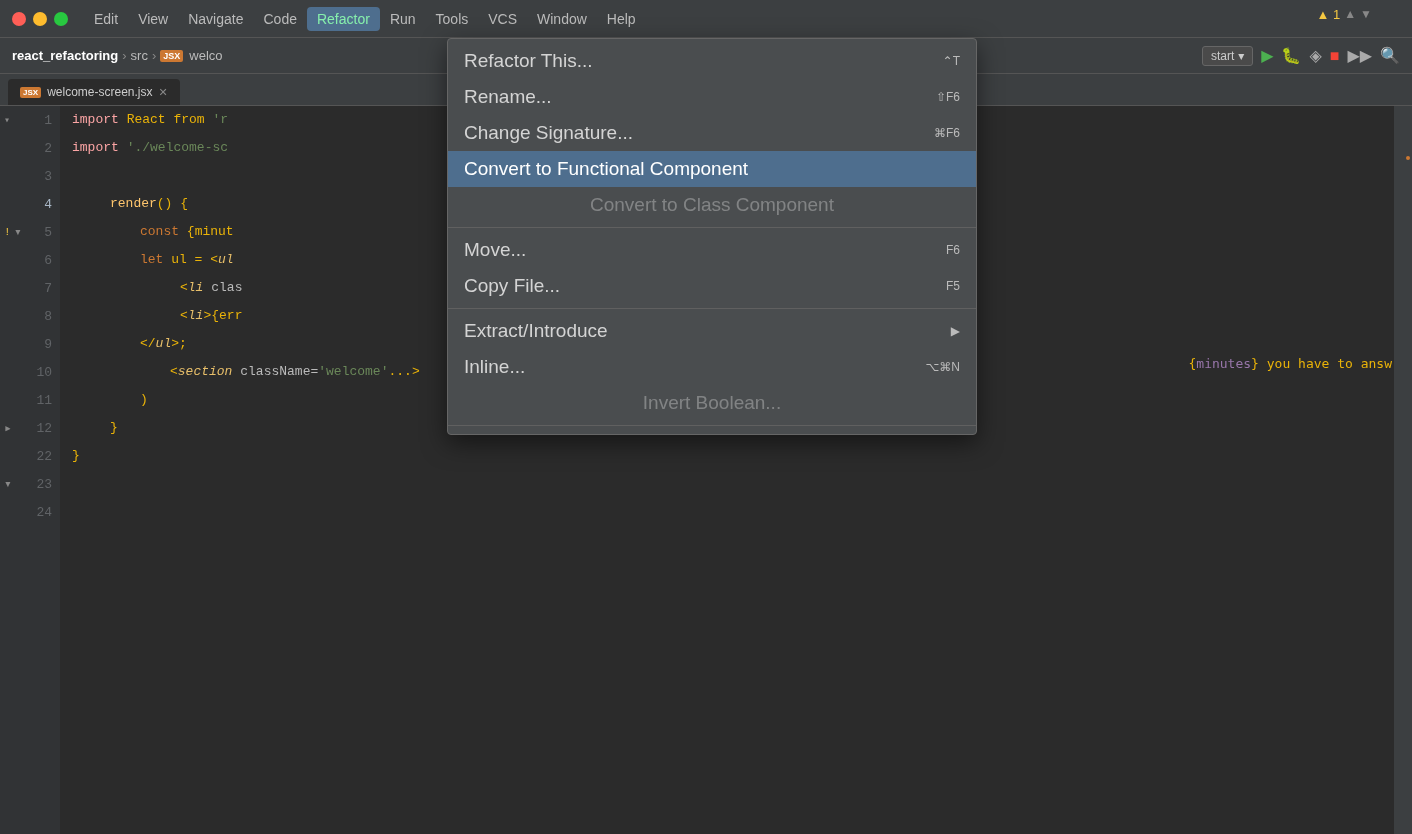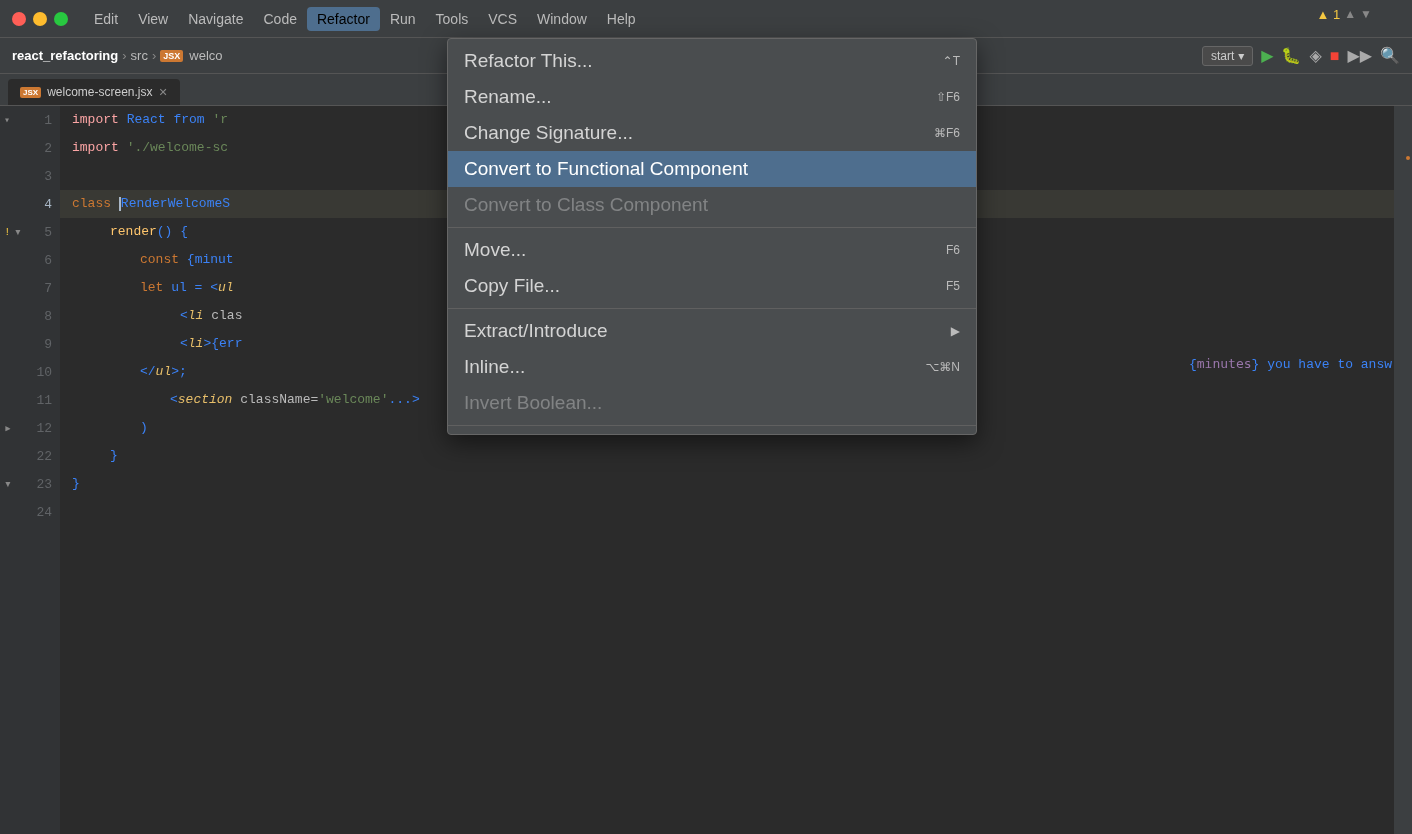--- a/index.html
+++ b/index.html
@@ -23,21 +23,21 @@
     }
     .menubar-item {
       color: #bbb;
       font-size: 14px;
       padding: 4px 10px;
       cursor: pointer;
       border-radius: 4px;
     }
     .menubar-item.active {
       background: #4e6e8e;
-      color: #000000;
+      color: #86efac;
     }
 
     
     .traffic-lights {
       display: flex;
       gap: 7px;
       margin-right: 16px;
     }
     .tl-red { width: 14px; height: 14px; border-radius: 50%; background: #ff5f57; }
     .tl-yellow { width: 14px; height: 14px; border-radius: 50%; background: #febc2e; }
@@ -191,21 +191,21 @@
       position: relative;
     }
     .code-line.highlighted { background: rgba(255, 255, 180, 0.07); }
 
     
     .kw { color: #cc7832; }
     .kw-import { color: #fca5a5; }
     .str { color: #6a8759; }
     .fn-name { color: #ffc66d; }
     .var-name { color: #9876aa; }
-    .plain { color: #3b82f6; font-family: Liberation Mono, monospace; }
+    .plain { color: #eab308; }
     .jsx-tag { color: #e8bf6a; font-style: italic; }
     .jsx-attr { color: #bababa; }
     .jsx-val { color: #6a8759; }
     .cursor {
       display: inline-block;
       width: 2px;
       height: 14px;
       background: #a9b7c6;
       vertical-align: middle;
     }
@@ -265,20 +265,21 @@
       padding: 0 16px;
       cursor: pointer;
       position: relative;
     }
     .menu-item.highlighted {
       background: #4e6e8e;
     }
     .menu-item.disabled {
       opacity: 0.4;
       cursor: default;
+      text-align: center;
     }
     .menu-item-label {
       color: #d4d4d4;
       font-size: 19px;
       flex: 1;
     }
     .menu-item.highlighted .menu-item-label {
       color: #fff;
     }
     .menu-item-shortcut {
@@ -410,23 +411,20 @@
     <div class="code-line">
       <span class="kw-import">import</span>&nbsp;<span class="plain">React</span>&nbsp;<span class="plain">from</span>&nbsp;<span class="str">'r</span>
     </div>
 
     <div class="code-line">
       <span class="kw-import">import</span>&nbsp;<span class="str">'./welcome-sc</span>
     </div>
 
     <div class="code-line">&nbsp;</div>
 
-    <div class="code-line highlighted">
-      <span class="kw">class</span>&nbsp;<span class="cursor"></span><span class="plain">RenderWelcomeS</span>
-    </div>
 
     <div class="code-line" style="padding-left:50px;">
       <span class="fn-name">render</span>
         <span class="plain">() {</span>
     </div>
 
     <div class="code-line" style="padding-left:80px;">
       <span class="kw">const</span>&nbsp;<span class="plain">{</span><span class="plain">minut</span>
     </div>
 

